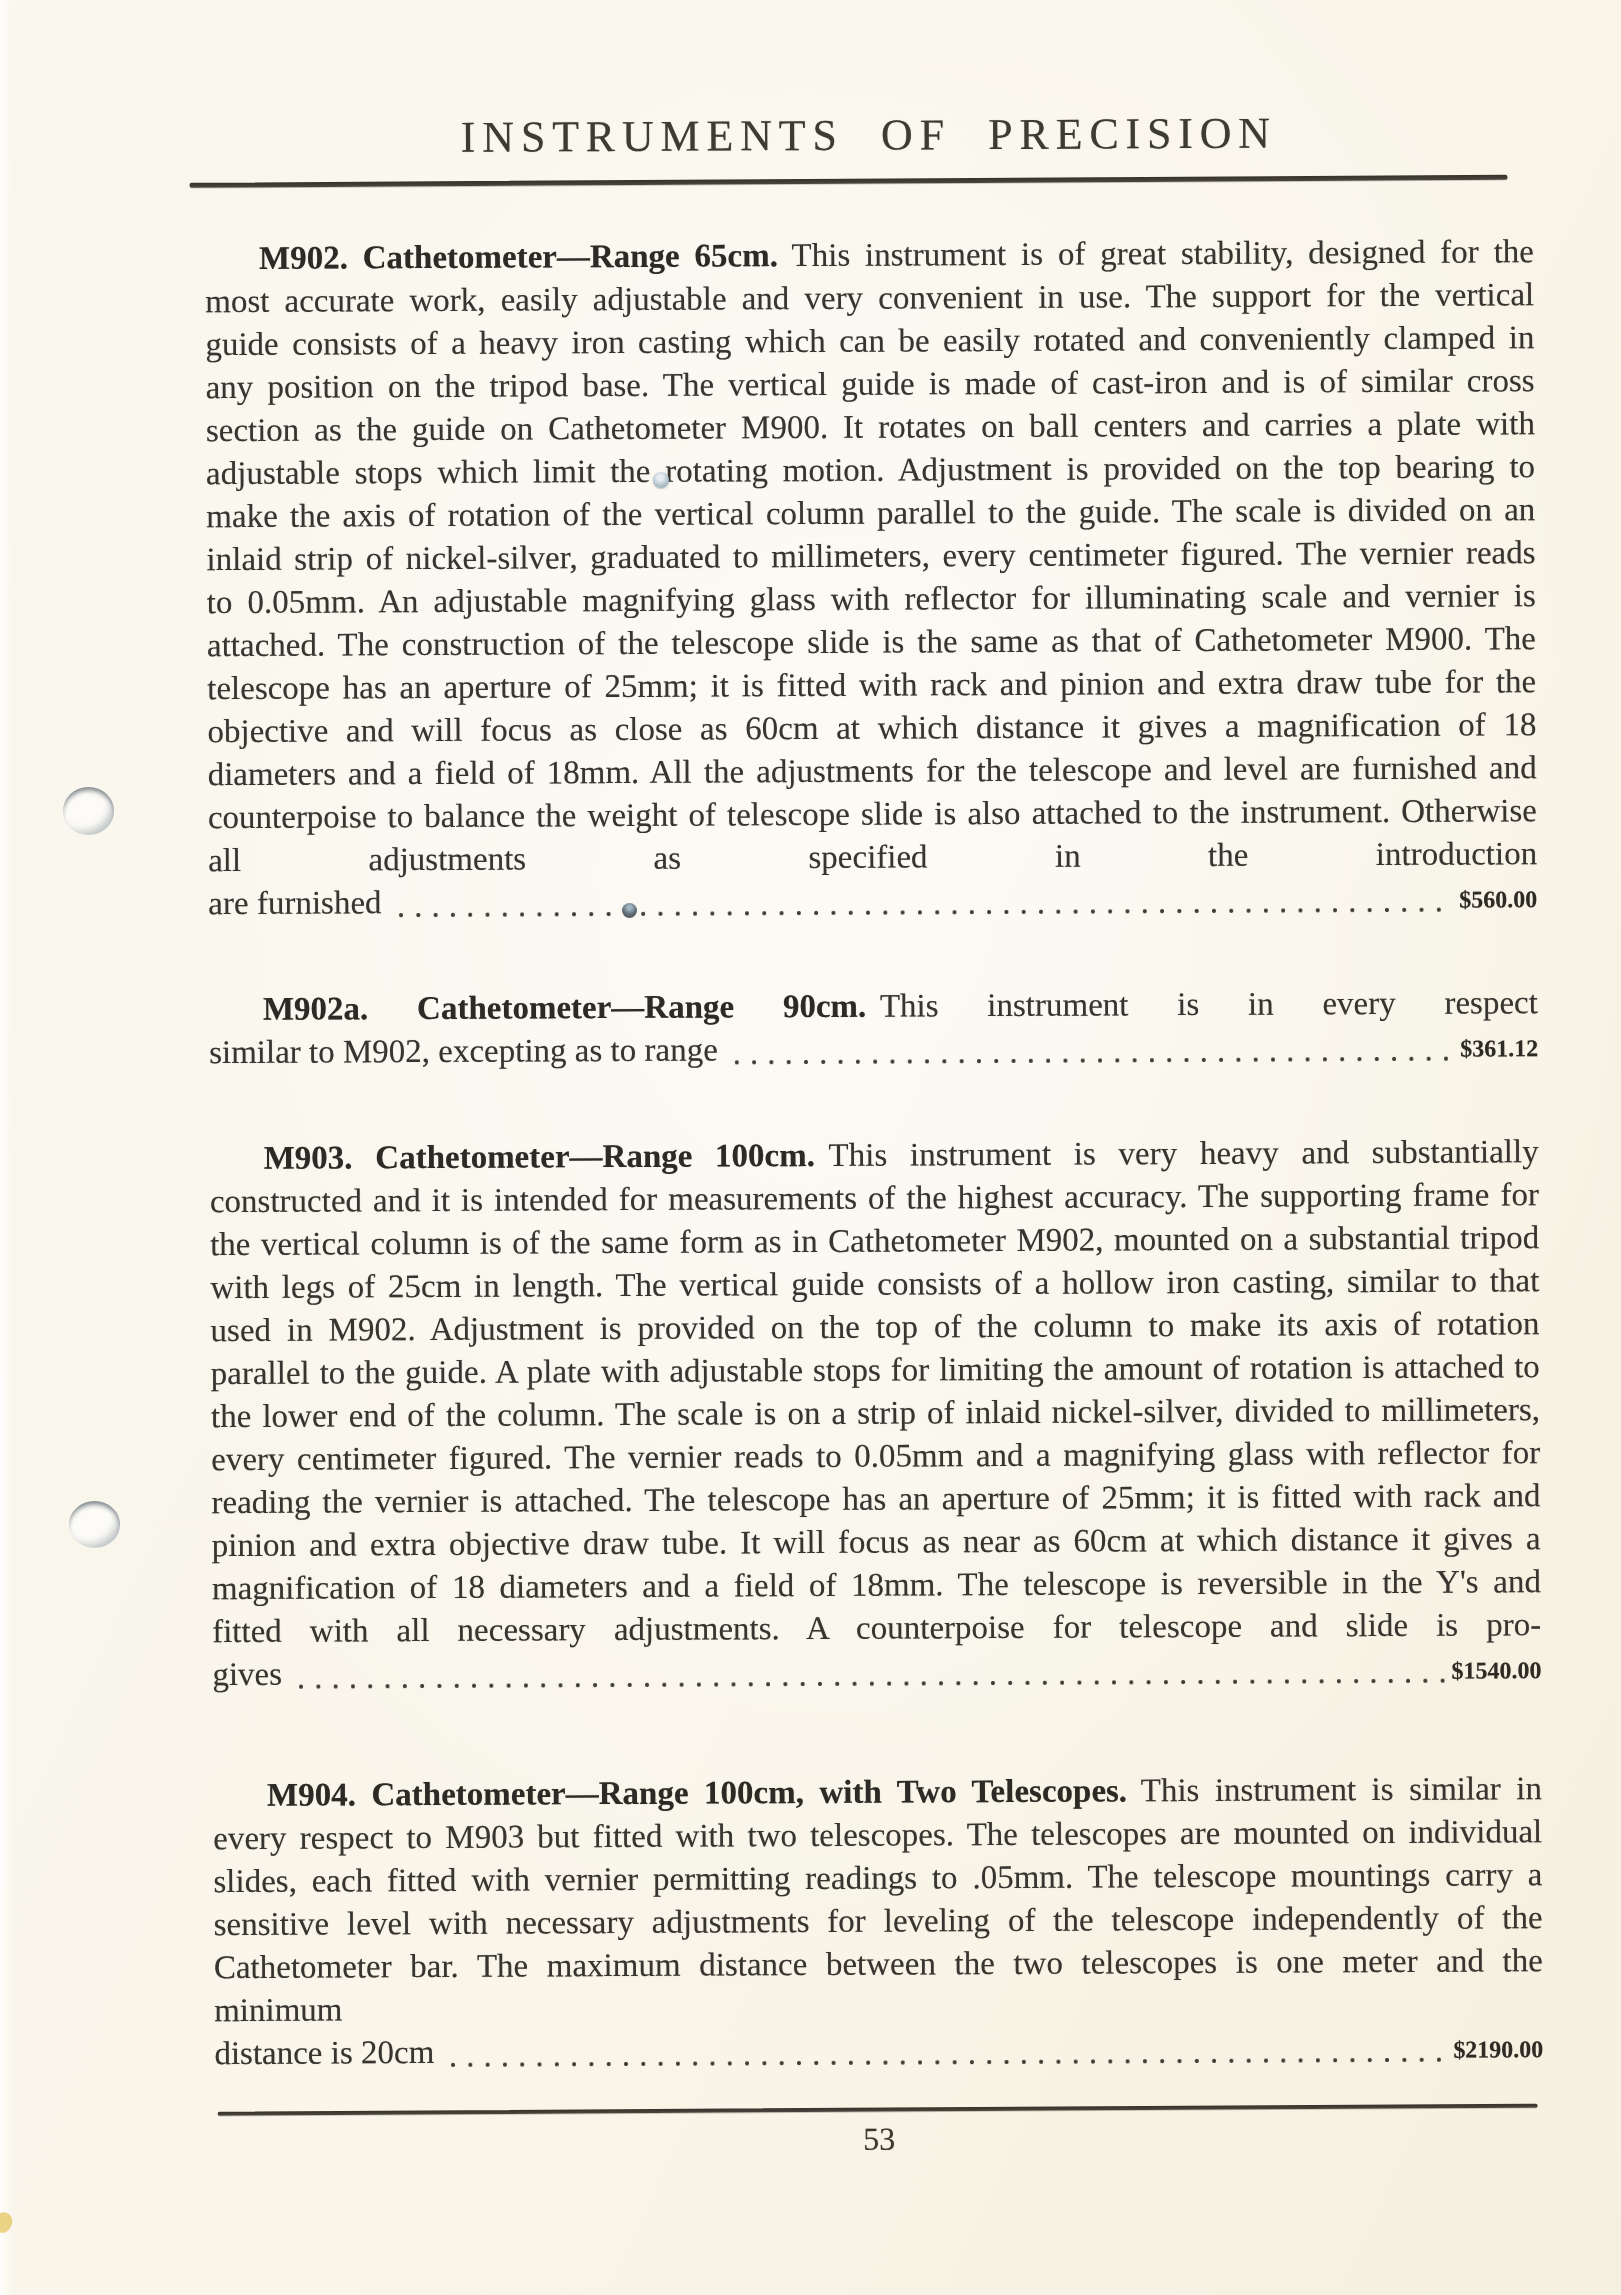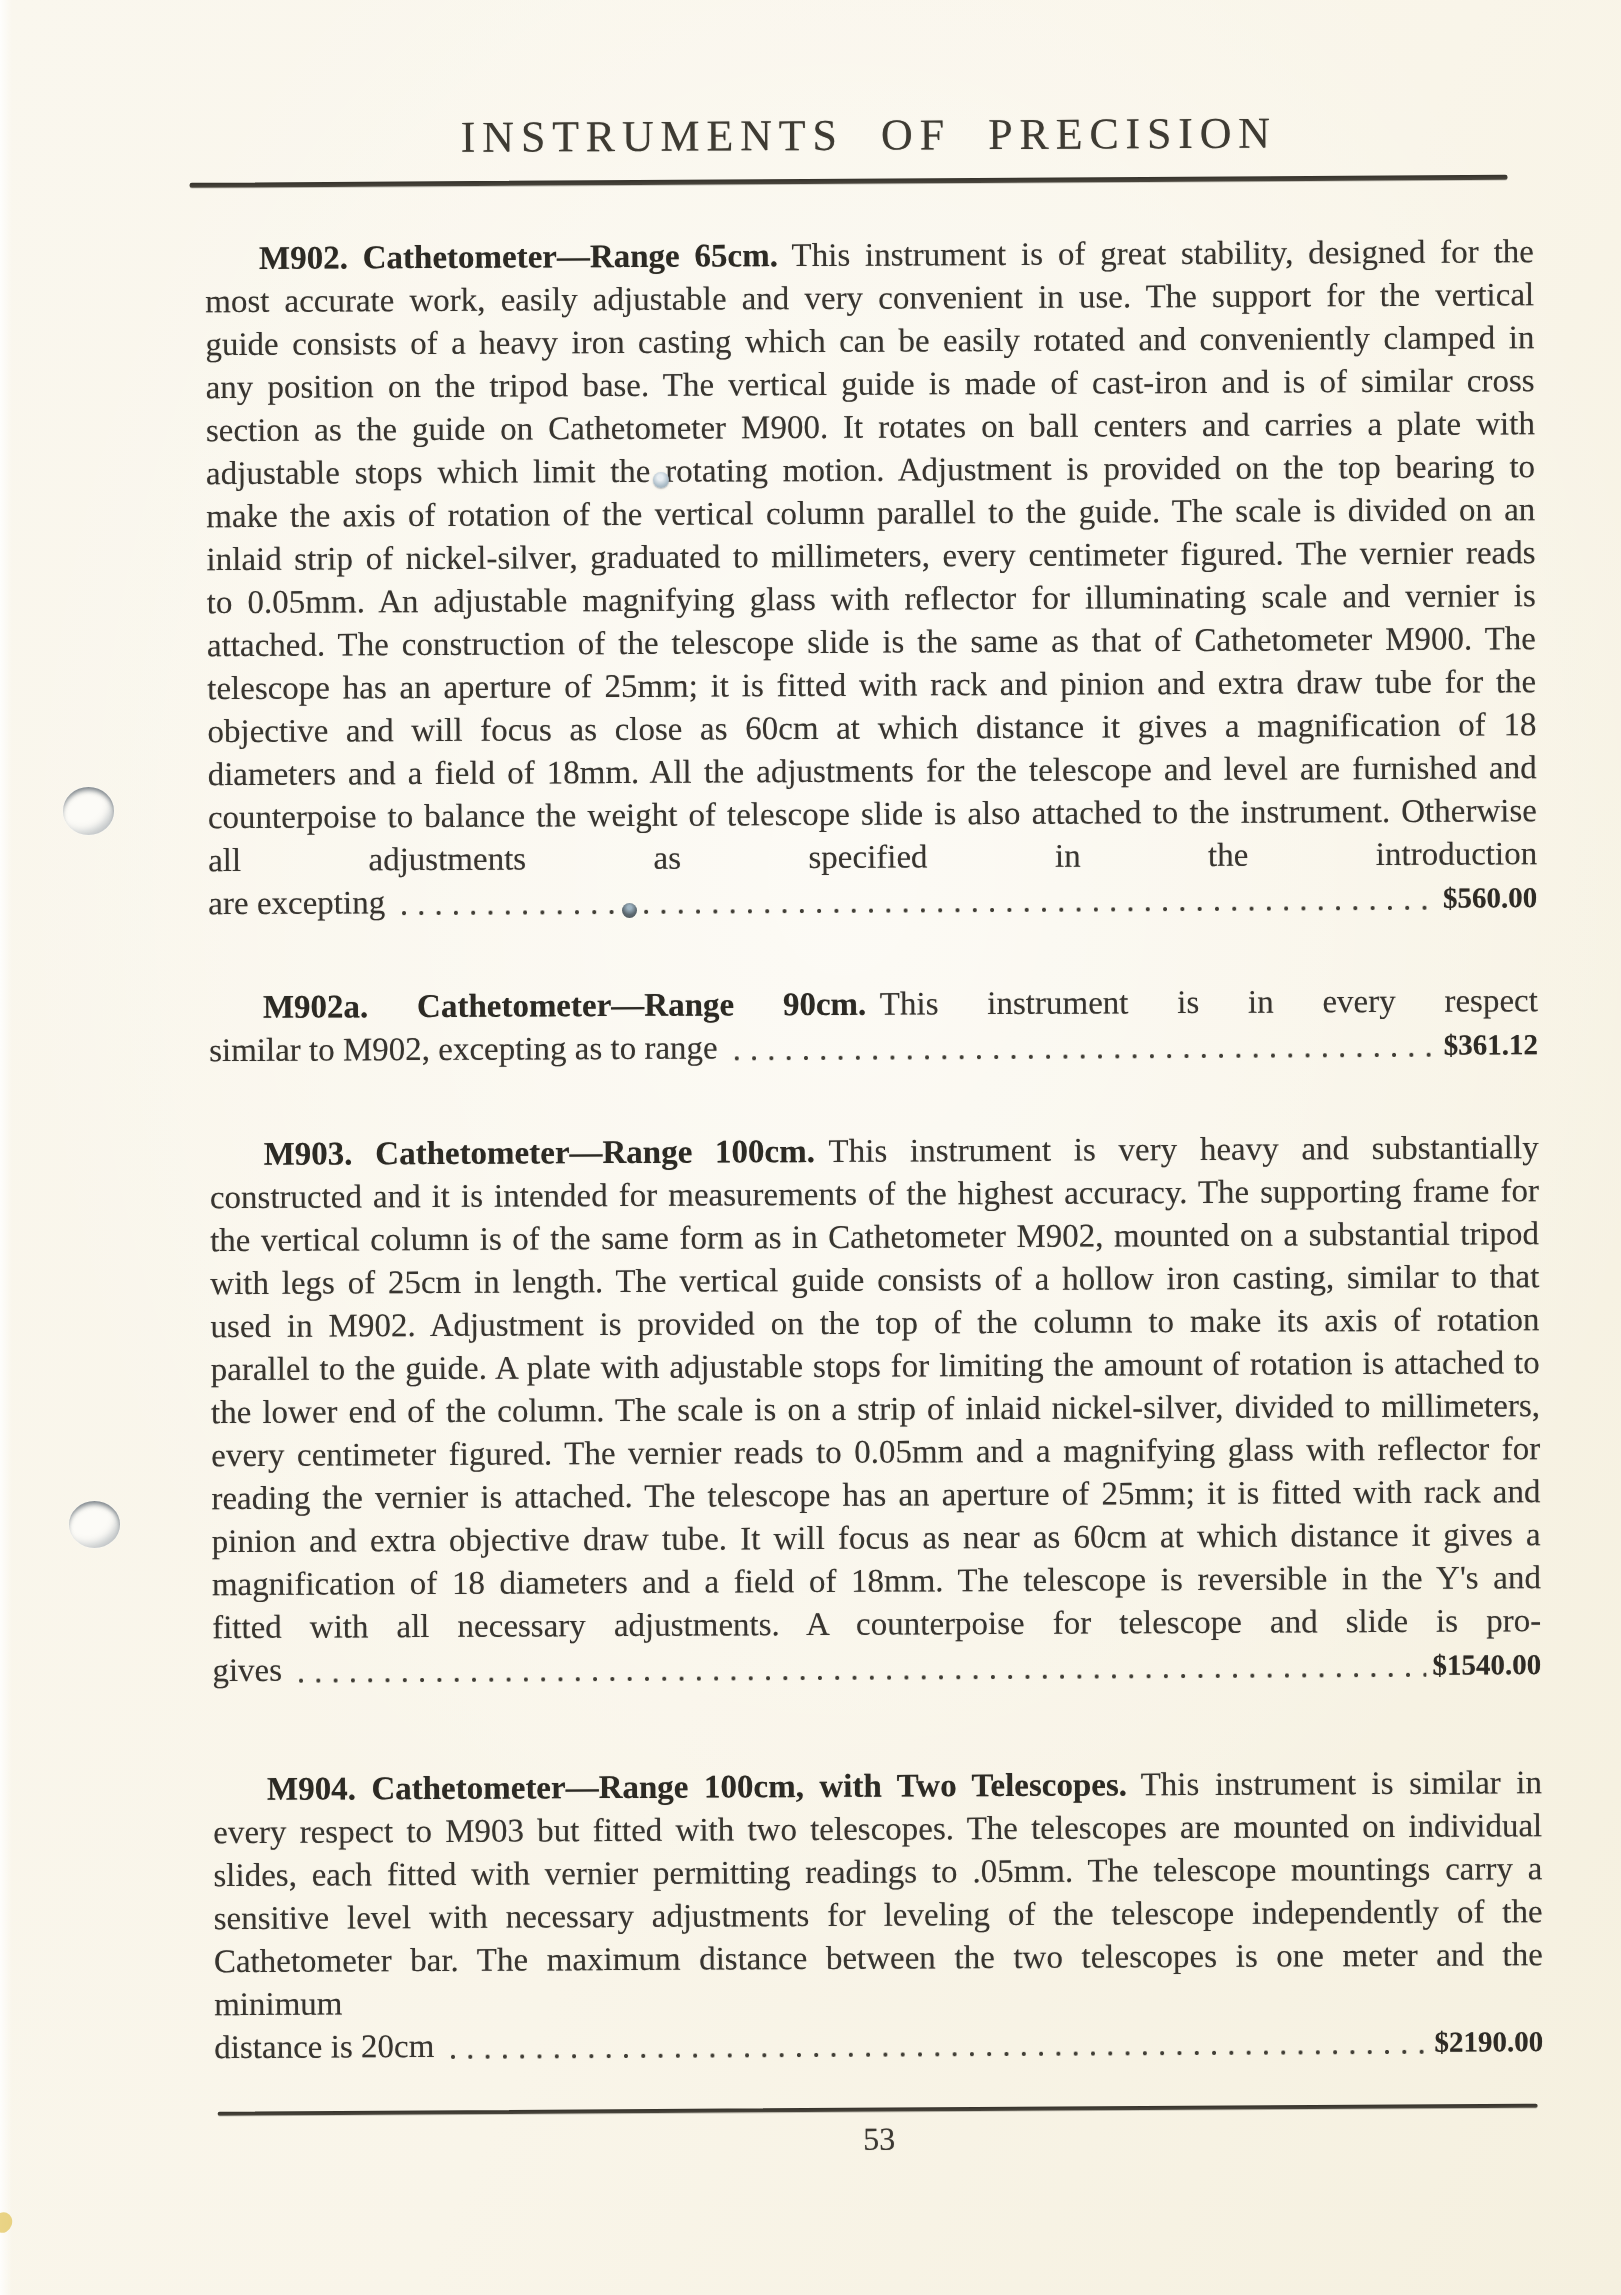--- a/index.html
+++ b/index.html
@@ -72,21 +72,21 @@
   .price-tail { white-space: nowrap; }
   .dot-leader {
     flex: 1; align-self: stretch;
     margin: 0 6px 0 7.5px;
     background-image: radial-gradient(circle, #413e36 1.8px, rgba(65,62,54,0) 2.3px);
     background-size: 17.3px 6px;
     background-repeat: repeat-x;
     background-position: left 3px bottom 8.3px;
   }
   .price-value {
-    font-weight: bold; font-size: 29px; white-space: nowrap;
+    font-weight: bold; font-size: 24px; white-space: nowrap;
     color: #2e2b25;
   }
   .bottom-rule {
     position: absolute; left: 212px; top: 2108px; width: 1320px; height: 3.8px;
     transform: rotate(-0.05deg);
   }
   .page-number {
     position: absolute; left: 209px; top: 2121px; width: 1329px;
     text-align: center;
     font-size: 32px; color: #3c3933;
@@ -128,21 +128,21 @@
 
   <div class="page-inner">
     <div class="content">
 
       <h1 class="title">INSTRUMENTS OF PRECISION</h1>
       <div class="rule top-rule"></div>
 
       <section class="entry first">
         <p><span class="entry-heading">M902. Cathetometer—Range 65cm.</span><span>This instrument is of great stability, designed for the most accurate work, easily adjustable and very convenient in use. The support for the vertical guide consists of a heavy iron casting which can be easily rotated and conveniently clamped in any position on the tripod base. The vertical guide is made of cast-iron and is of similar cross section as the guide on Cathetometer M900. It rotates on ball centers and carries a plate with adjustable stops which limit the rotating motion. Adjustment is provided on the top bearing to make the axis of rotation of the vertical column parallel to the guide. The scale is divided on an inlaid strip of nickel-silver, graduated to millimeters, every centimeter figured. The vernier reads to 0.05mm. An adjustable magnifying glass with reflector for illuminating scale and vernier is attached. The construction of the telescope slide is the same as that of Cathetometer M900. The telescope has an aperture of 25mm; it is fitted with rack and pinion and extra draw tube for the objective and will focus as close as 60cm at which distance it gives a magnification of 18 diameters and a field of 18mm. All the adjustments for the telescope and level are furnished and counterpoise to balance the weight of telescope slide is also attached to the instrument. Otherwise all adjustments as specified in the introduction</span></p>
         <div class="price-row">
-          <span class="price-tail">are excepting</span>
+          <span class="price-tail">are furnished</span>
           <span class="dot-leader"></span>
           <span class="price-value">$560.00</span>
         </div>
       </section>
 
       <section class="entry">
         <p><span class="entry-heading">M902a. Cathetometer—Range 90cm.</span><span>This instrument is in every respect</span></p>
         <div class="price-row">
           <span class="price-tail">similar to M902, excepting as to range</span>
           <span class="dot-leader"></span>

